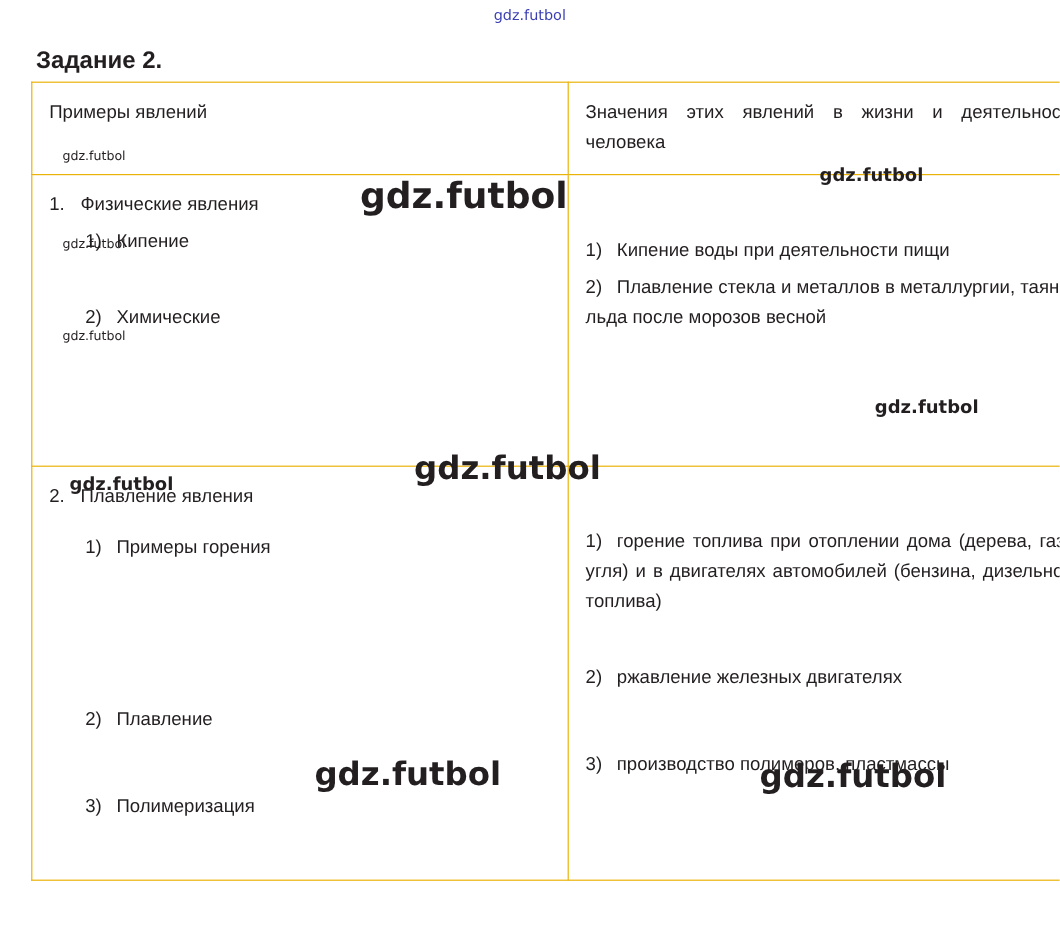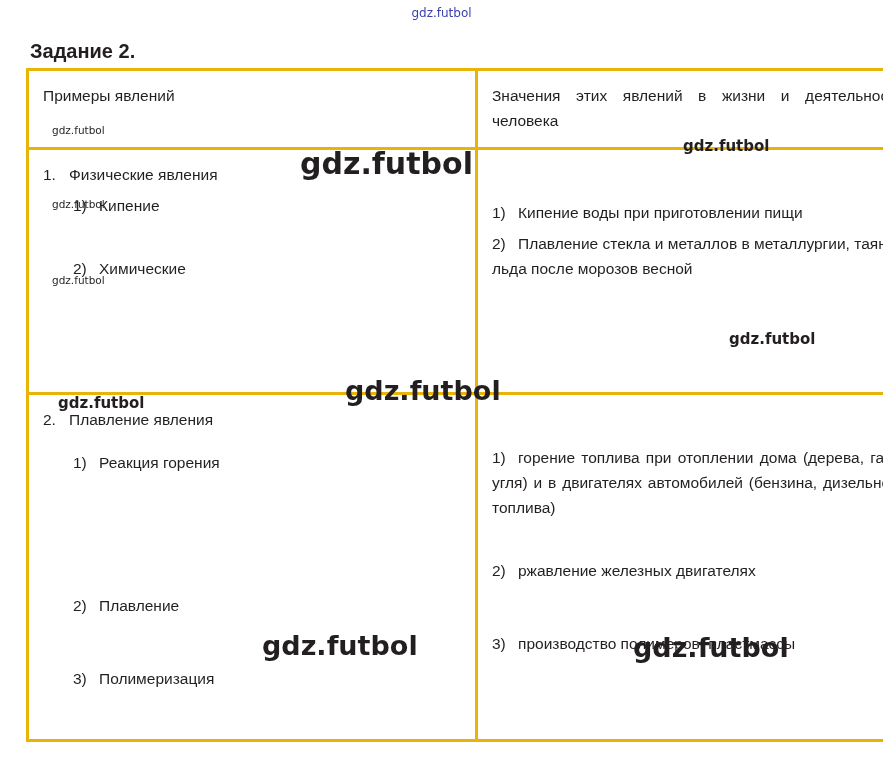--- a/index.html
+++ b/index.html
@@ -41,21 +41,21 @@
   }
   table.phenomena {
     position: absolute;
     top: 68px;
     left: 26px;
     width: 832px;
     border-collapse: collapse;
     table-layout: fixed;
   }
   table.phenomena td {
-    border: 3px solid #eab308;
+    border: 1px solid #eab308;
     vertical-align: top;
     padding: 12px 12px 14px 14px;
     font-size: 15.5px;
     line-height: 1.62;
     color: #231f20;
   }
   td.col-left { width: 420px; }
   td.col-right { width: 412px; }
   .just { text-align: justify; text-align-last: left; }
   .hdr { padding-top: 14px; }
@@ -128,36 +128,36 @@
           </div>
           <div style="height:38px"></div>
           <div class="item">
             <span class="num-col">2)</span><span>Химические</span>
           </div>
           <div style="height:96px"></div>
         </td>
         <td class="col-right">
           <div style="height:38px"></div>
           <div class="just">
-            <span class="num-col">1)</span><span>Кипение воды при приготовлении пищи</span>
+            <span class="num-col">1)</span><span>Кипение воды при деятельности пищи</span>
           </div>
           <div style="height:6px"></div>
           <div class="just">
             <span class="num-col">2)</span><span>Плавление стекла и металлов в металлургии, таяние льда после морозов весной</span>
           </div>
           <div style="height:50px"></div>
         </td>
       </tr>
 
       <tr>
         <td class="col-left section-label">
           <span class="num-col">2.</span><span>Плавление явления</span>
           <div style="height:18px"></div>
           <div class="item">
-            <span class="num-col">1)</span><span>Реакция горения</span>
+            <span class="num-col">1)</span><span>Примеры горения</span>
           </div>
           <div style="height:118px"></div>
           <div class="item">
             <span class="num-col">2)</span><span>Плавление</span>
           </div>
           <div style="height:48px"></div>
           <div class="item">
             <span class="num-col">3)</span><span>Полимеризация</span>
           </div>
           <div style="height:34px"></div>

